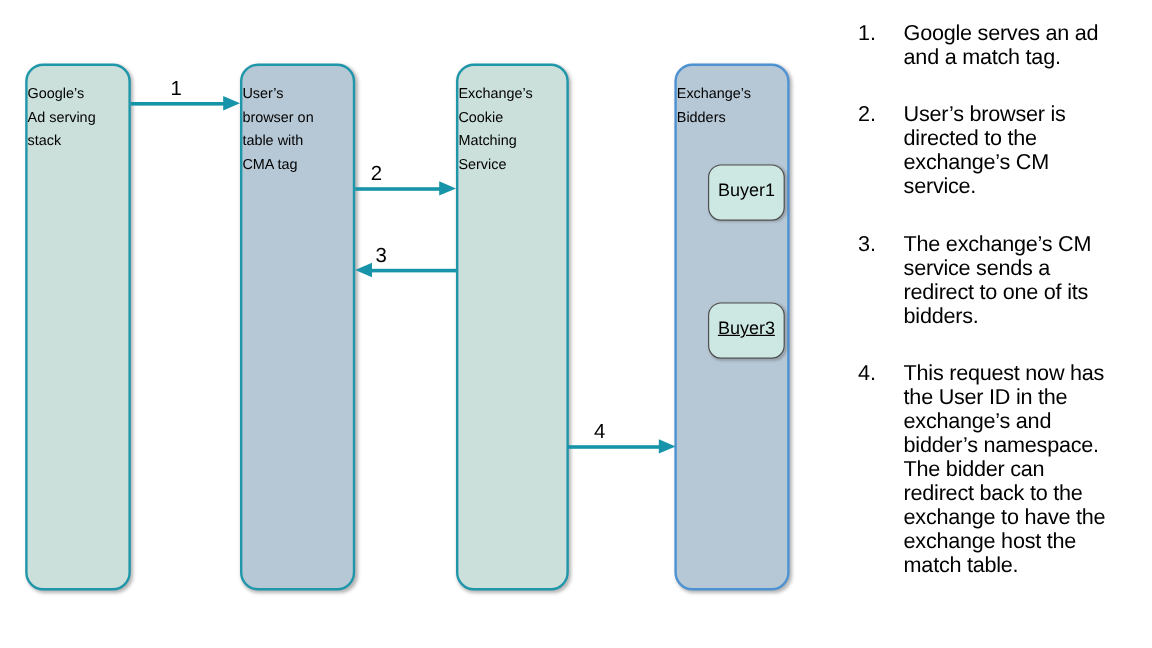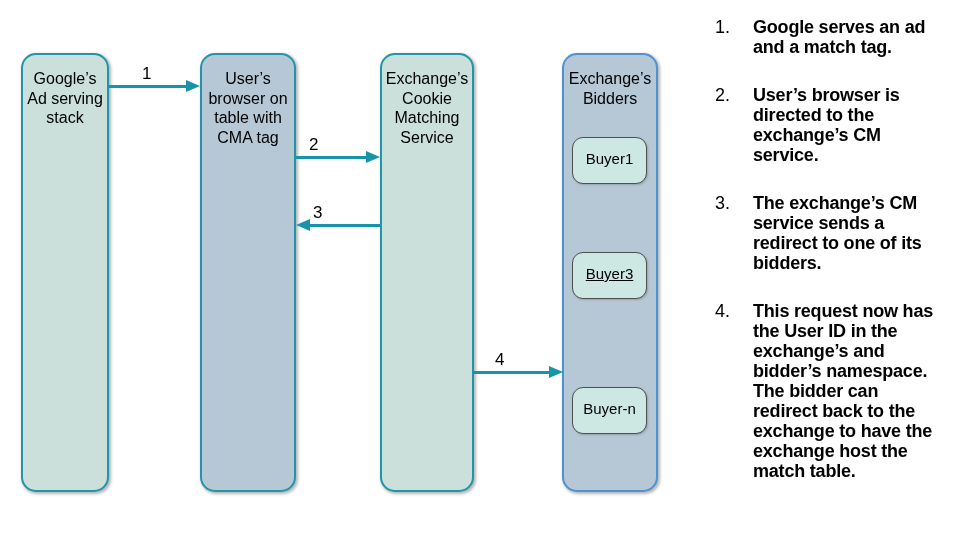--- a/index.html
+++ b/index.html
@@ -8,31 +8,31 @@
     --arrow:#1794a9; --text:#000000;
   }
   *{margin:0;padding:0;box-sizing:border-box;}
   html,body{background:#ffffff;}
   body{font-family:"Liberation Sans", sans-serif;color:var(--text);}
   .canvas{position:relative;width:960px;height:540px;background:#ffffff;overflow:hidden;}
 
   
   .fbox{position:absolute;top:53px;height:439px;border:2px solid var(--teal-border);
         border-radius:15px;box-shadow:1.5px 1.5px 3px rgba(90,90,90,.45);}
-  .fbox .fbox-label{display:block;padding-top:14px;text-align:center;font-size:16px;
+  .fbox .fbox-label{display:block;padding-top:14px;text-align:left;font-size:12px;
         line-height:19.5px;white-space:pre-line;}
   .box-green{background:var(--green-fill);}
   .box-blue{background:var(--blue-fill);}
   #box1{left:21px;width:88px;}
   #box2{left:200px;width:96px;}
   #box3{left:380px;width:94px;}
   #box4{left:562px;width:96px;border-color:var(--blue-border);}
 
   
-  .chip{position:absolute;left:8px;width:75px;height:47px;background:var(--chip-fill);
+  .chip{position:absolute;left:26px;width:64px;height:47px;background:var(--chip-fill);
         border:1.5px solid var(--chip-border);border-radius:11px;display:flex;
         align-items:center;justify-content:center;padding-bottom:4px;
         font-size:15px;box-shadow:1px 1px 2px rgba(90,90,90,.35);}
   #chip1{top:82px;} #chip2{top:143px;} #chip3{top:197px;text-decoration:underline;} #chip4{top:332px;}
 
   
   .arrow{position:absolute;height:28px;}
   .arrow .arrow-label{position:absolute;top:0;font-size:17px;line-height:17px;}
   .arrow .arrow-line{position:absolute;top:20px;height:3px;background:var(--arrow);}
   .arrow .arrow-head{position:absolute;width:0;height:0;top:14.5px;
@@ -48,21 +48,21 @@
   #arrow3{left:296px;top:204px;width:84px;}
   #arrow3 .arrow-label{left:17px;}
   #arrow4{left:473px;top:351px;width:90px;}
   #arrow4 .arrow-label{left:22px;}
 
   
   .steps{position:absolute;left:715px;top:17px;width:238px;}
   .step{display:flex;margin-bottom:28px;}
   .step-num{width:38px;flex:0 0 38px;font-size:18px;line-height:20px;}
   .step-text{width:200px;font-size:18px;line-height:20px;white-space:pre-line;
-        letter-spacing:-0.2px;font-weight:bold;}
+        letter-spacing:-0.2px;}
 </style>
 </head>
 <body>
 
 <div class="canvas">
 
   <div class="fbox box-green" id="box1">
     <span class="fbox-label">Google’s
 Ad serving
 stack</span>
@@ -80,21 +80,20 @@
 Cookie
 Matching
 Service</span>
   </div>
 
   <div class="fbox box-blue" id="box4">
     <span class="fbox-label">Exchange’s
 Bidders</span>
     <div class="chip" id="chip1">Buyer1</div>
     <div class="chip" id="chip3">Buyer3</div>
-    <div class="chip" id="chip4">Buyer-n</div>
   </div>
 
   <div class="arrow dir-right" id="arrow1">
     <span class="arrow-label">1</span>
     <div class="arrow-line"></div>
     <div class="arrow-head"></div>
   </div>
 
   <div class="arrow dir-right" id="arrow2">
     <span class="arrow-label">2</span>

